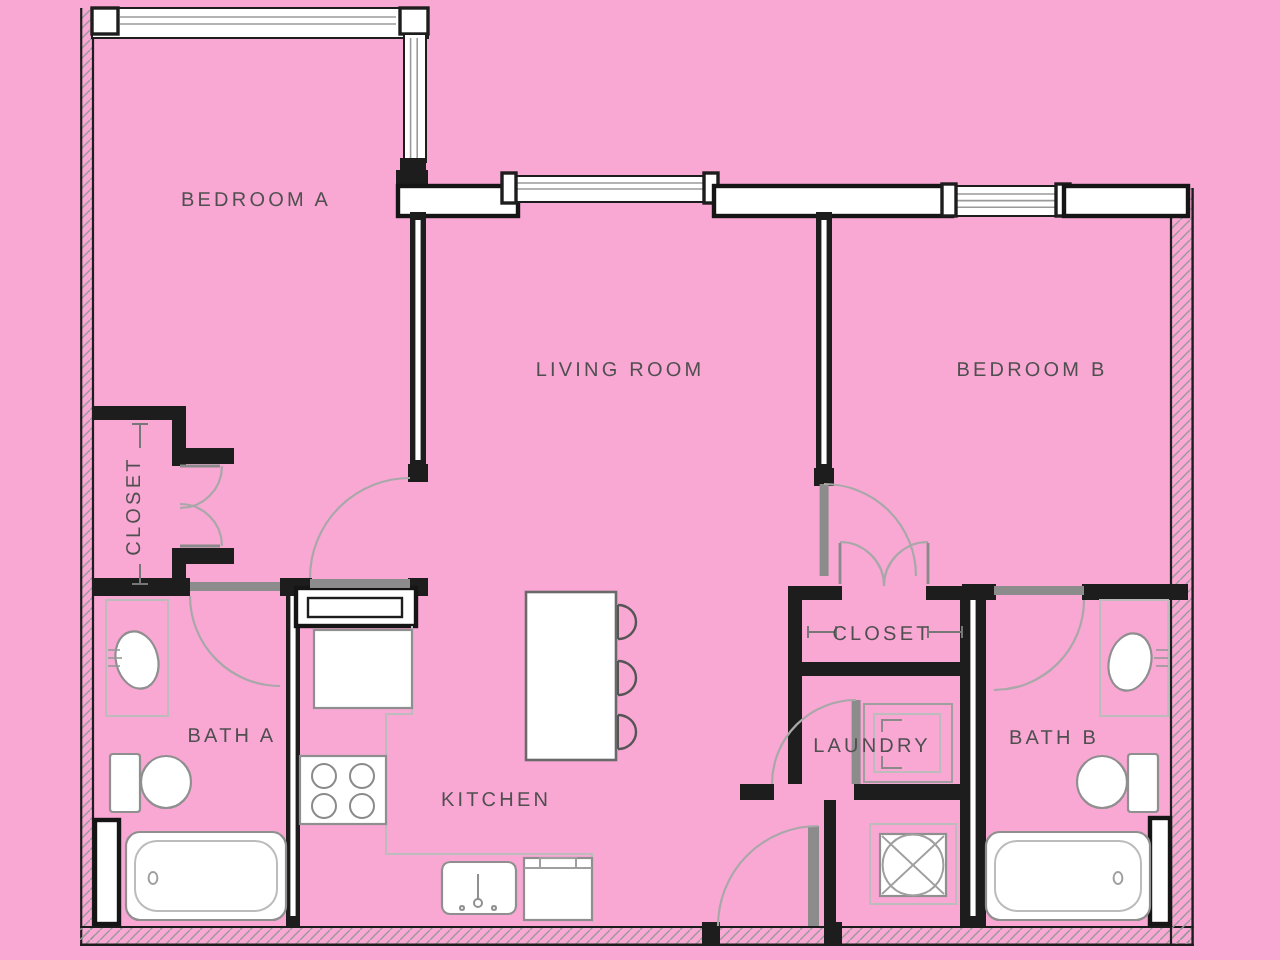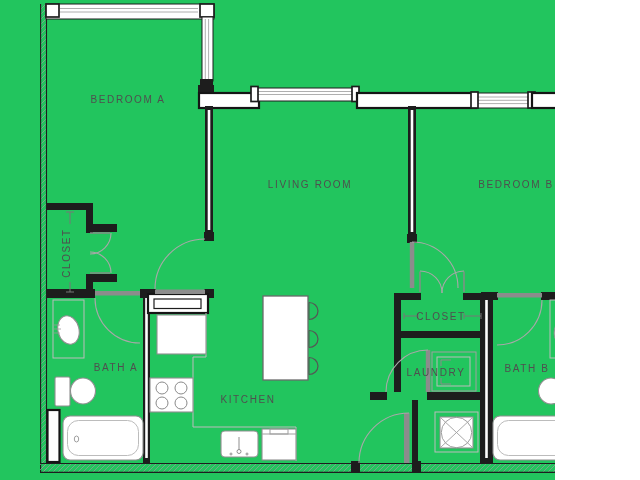--- a/index.html
+++ b/index.html
@@ -1,16 +1,16 @@
 <!DOCTYPE html>
 <html><head>
 <meta charset="utf-8">
 <style>
   html,body{margin:0;padding:0;background:#ffffff;}
-  .stage{position:relative;width:555px;height:480px;background:#22c55e;overflow:hidden;
+  .stage{position:relative;width:640px;height:480px;background:#f9a8d4;overflow:hidden;
          font-family:"Liberation Sans", sans-serif;}
   svg{display:block;}
   text.room-label{fill:#4f4f4f;font-size:10px;letter-spacing:1.6px;font-family:"Liberation Sans",sans-serif;}
   .wall{fill:#1d1d1d;}
   .wall-outline{fill:#ffffff;stroke:#151515;stroke-width:2.2px;}
   .wall-core{stroke:#ffffff;stroke-width:2.6px;}
   .win{fill:#ffffff;stroke:#1d1d1d;stroke-width:1px;}
   .glz{stroke:#9a9a9a;stroke-width:0.8px;}
   .jamb{fill:#ffffff;stroke:#1d1d1d;stroke-width:1.7px;}
   .door-arc{fill:none;stroke:#a8a8a8;stroke-width:1.1px;}

